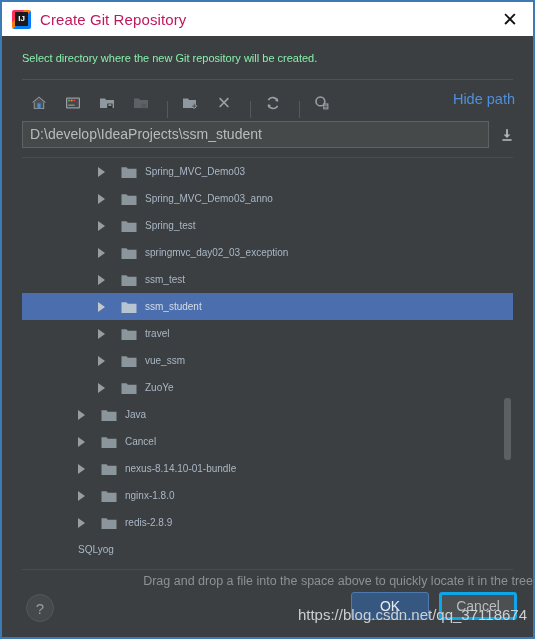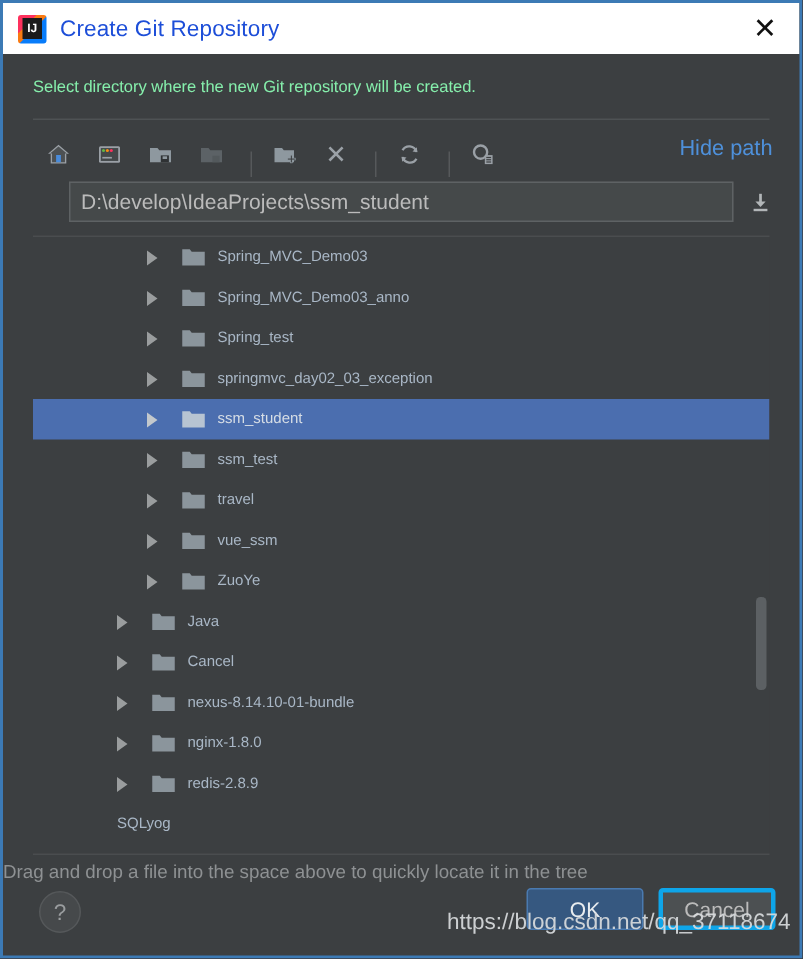--- a/index.html
+++ b/index.html
@@ -22,21 +22,21 @@
     border-radius:2px;overflow:hidden;
     background:linear-gradient(135deg,#fe315d 0%,#fe315d 32%,#f97a12 33%,#f97a12 52%,#087cfa 53%,#087cfa 100%);
   }
   .app-logo:after{
     content:"IJ";position:absolute;left:3px;top:2px;
     width:13px;height:14px;background:#1b1b1b;color:#fff;
     font-size:8px;line-height:14px;text-align:center;font-weight:bold;
     font-family:"Liberation Sans",sans-serif;
   }
   .title-text{
-    font-size:15px;color:#1d4ed8;letter-spacing:.1px;white-space:nowrap;
+    font-size:15px;color:#be185d;letter-spacing:.1px;white-space:nowrap;
   }
   .close-btn{
     position:absolute;right:0;top:0;width:46px;height:34px;
     display:flex;align-items:center;justify-content:center;
     color:#101010;font-size:19px;line-height:1;cursor:default;
   }
   
   .subtitle{
     color:#86efac;font-size:11px;padding:16px 0 0 20px;white-space:nowrap;
   }
@@ -53,21 +53,21 @@
     margin-right:4px;cursor:default;
   }
   .tbtn svg{display:block;}
   .tdiv{width:1px;height:17px;background:#56595b;margin:0 7px;}
   .hide-path{
     position:absolute;right:18px;top:50%;transform:translateY(-50%);
     color:#4e90da;font-size:14.5px;cursor:default;
   }
   
   .pathrow{
-    display:flex;align-items:center;padding:0 13px 0 20px;margin-top:3px;margin-left:24px;
+    display:flex;align-items:center;padding:0 13px 0 20px;margin-top:3px;
   }
   .pathfield{
     flex:1;height:27px;box-sizing:border-box;
     background:#45494a;border:1px solid #5e6264;
     color:#bbbbbb;font-size:14px;padding:0 7px;line-height:25px;
     white-space:nowrap;overflow:hidden;
   }
   .path-dl{
     width:26px;height:27px;display:flex;align-items:center;justify-content:center;
     margin-left:5px;cursor:default;
@@ -100,21 +100,21 @@
   .ind1{padding-left:56px;}
   .ind2{padding-left:76px;}
   .scrollbar{
     position:absolute;right:2px;top:0;width:7px;height:100%;
   }
   .thumb{
     position:absolute;left:0;width:7px;background:#5c6063;border-radius:3px;
   }
   
   .hint{
-    text-align:left;color:#8e9193;font-size:12.5px;margin-top:4px;
+    text-align:right;color:#8e9193;font-size:12.5px;margin-top:4px;
     white-space:nowrap;
   }
   .footer{
     position:absolute;left:0;right:0;bottom:0;height:52px;
   }
   .help-btn{
     position:absolute;left:24px;top:9px;width:26px;height:26px;border-radius:50%;
     background:#46494b;border:1px solid #55585a;color:#9a9d9f;font-size:15px;
     display:flex;align-items:center;justify-content:center;cursor:default;
   }
@@ -261,33 +261,33 @@
             </svg></span>
           <span class="label">Spring_test</span>
         </div>
         <div class="row ind2">
           <span class="arrow"></span>
           <span class="folder"><svg width="16" height="13" viewBox="0 0 16 13">
               <path d="M0.5 1.2 h5 l1.3 1.6 H15.5 v9.2 H0.5 Z" fill="#8b959c"></path>
             </svg></span>
           <span class="label">springmvc_day02_03_exception</span>
         </div>
+        <div class="row ind2">
+          <span class="arrow"></span>
+          <span class="folder"><svg width="16" height="13" viewBox="0 0 16 13">
+              <path d="M0.5 1.2 h5 l1.3 1.6 H15.5 v9.2 H0.5 Z" fill="#8b959c"></path>
+            </svg></span>
+          <span class="label">ssm_test</span>
+        </div>
         <div class="row ind2 sel">
           <span class="arrow"></span>
           <span class="folder"><svg width="16" height="13" viewBox="0 0 16 13">
               <path d="M0.5 1.2 h5 l1.3 1.6 H15.5 v9.2 H0.5 Z" fill="#b7c4d2"></path>
             </svg></span>
           <span class="label">ssm_student</span>
-        </div>
-        <div class="row ind2">
-          <span class="arrow"></span>
-          <span class="folder"><svg width="16" height="13" viewBox="0 0 16 13">
-              <path d="M0.5 1.2 h5 l1.3 1.6 H15.5 v9.2 H0.5 Z" fill="#8b959c"></path>
-            </svg></span>
-          <span class="label">ssm_test</span>
         </div>
         <div class="row ind2">
           <span class="arrow"></span>
           <span class="folder"><svg width="16" height="13" viewBox="0 0 16 13">
               <path d="M0.5 1.2 h5 l1.3 1.6 H15.5 v9.2 H0.5 Z" fill="#8b959c"></path>
             </svg></span>
           <span class="label">travel</span>
         </div>
         <div class="row ind2">
           <span class="arrow"></span>

